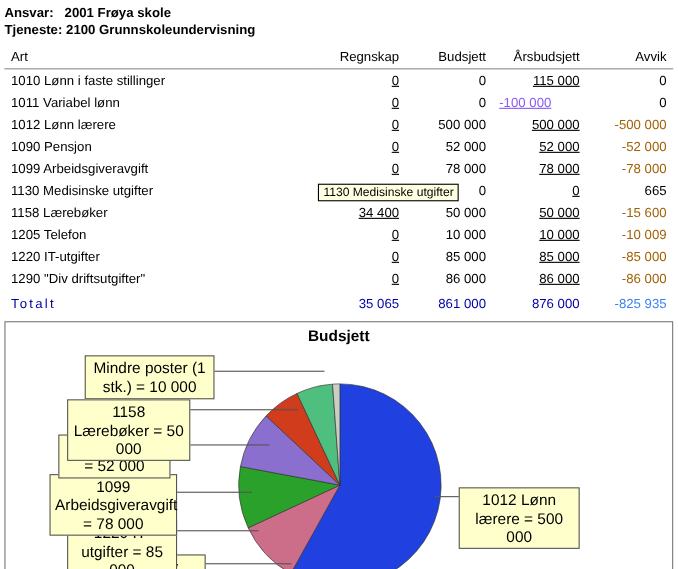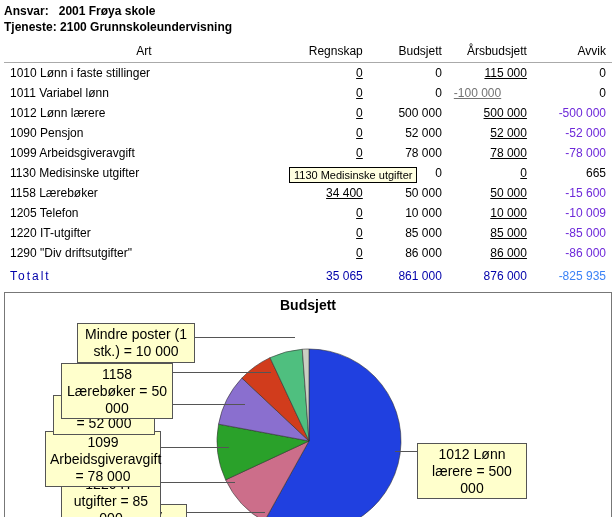--- a/index.html
+++ b/index.html
@@ -11,38 +11,38 @@
     background: #fff;
     width: 608px;
   }
   .hdr { font-weight: bold; margin-bottom: 2px; }
   table.data {
     width: 100%;
     border-collapse: collapse;
     margin-top: 6px;
   }
   table.data th {
-    text-align: center;
+    text-align: left;
     font-weight: normal;
     padding: 4px 6px;
     border-bottom: 1px solid #aaa;
     font-size: 12px;
   }
   table.data th.num { text-align: right; }
   table.data td {
     padding: 3px 6px;
     font-size: 12px;
     white-space: nowrap;
   }
   td.txt { text-align: left; }
   td.num { text-align: right; }
   td.zero-u { text-align: right; text-decoration: underline; }
   td.link-u { text-align: right; text-decoration: underline; }
-  td.neg { color: #6d28d9; }
-  td.neg-u { color: #737373; text-decoration: underline; }
+  td.neg { color: #a16207; }
+  td.neg-u { color: #8b5cf6; text-decoration: underline; }
   tr.total td {
     color: #00a;
     padding-top: 6px;
   }
   tr.total td.txt { letter-spacing: 2px; }
   tr.total td.neg { color: #3b82f6; }
   .chart-frame {
     border: 1px solid #777;
     margin-top: 6px;
     padding: 4px 6px 6px 6px;

